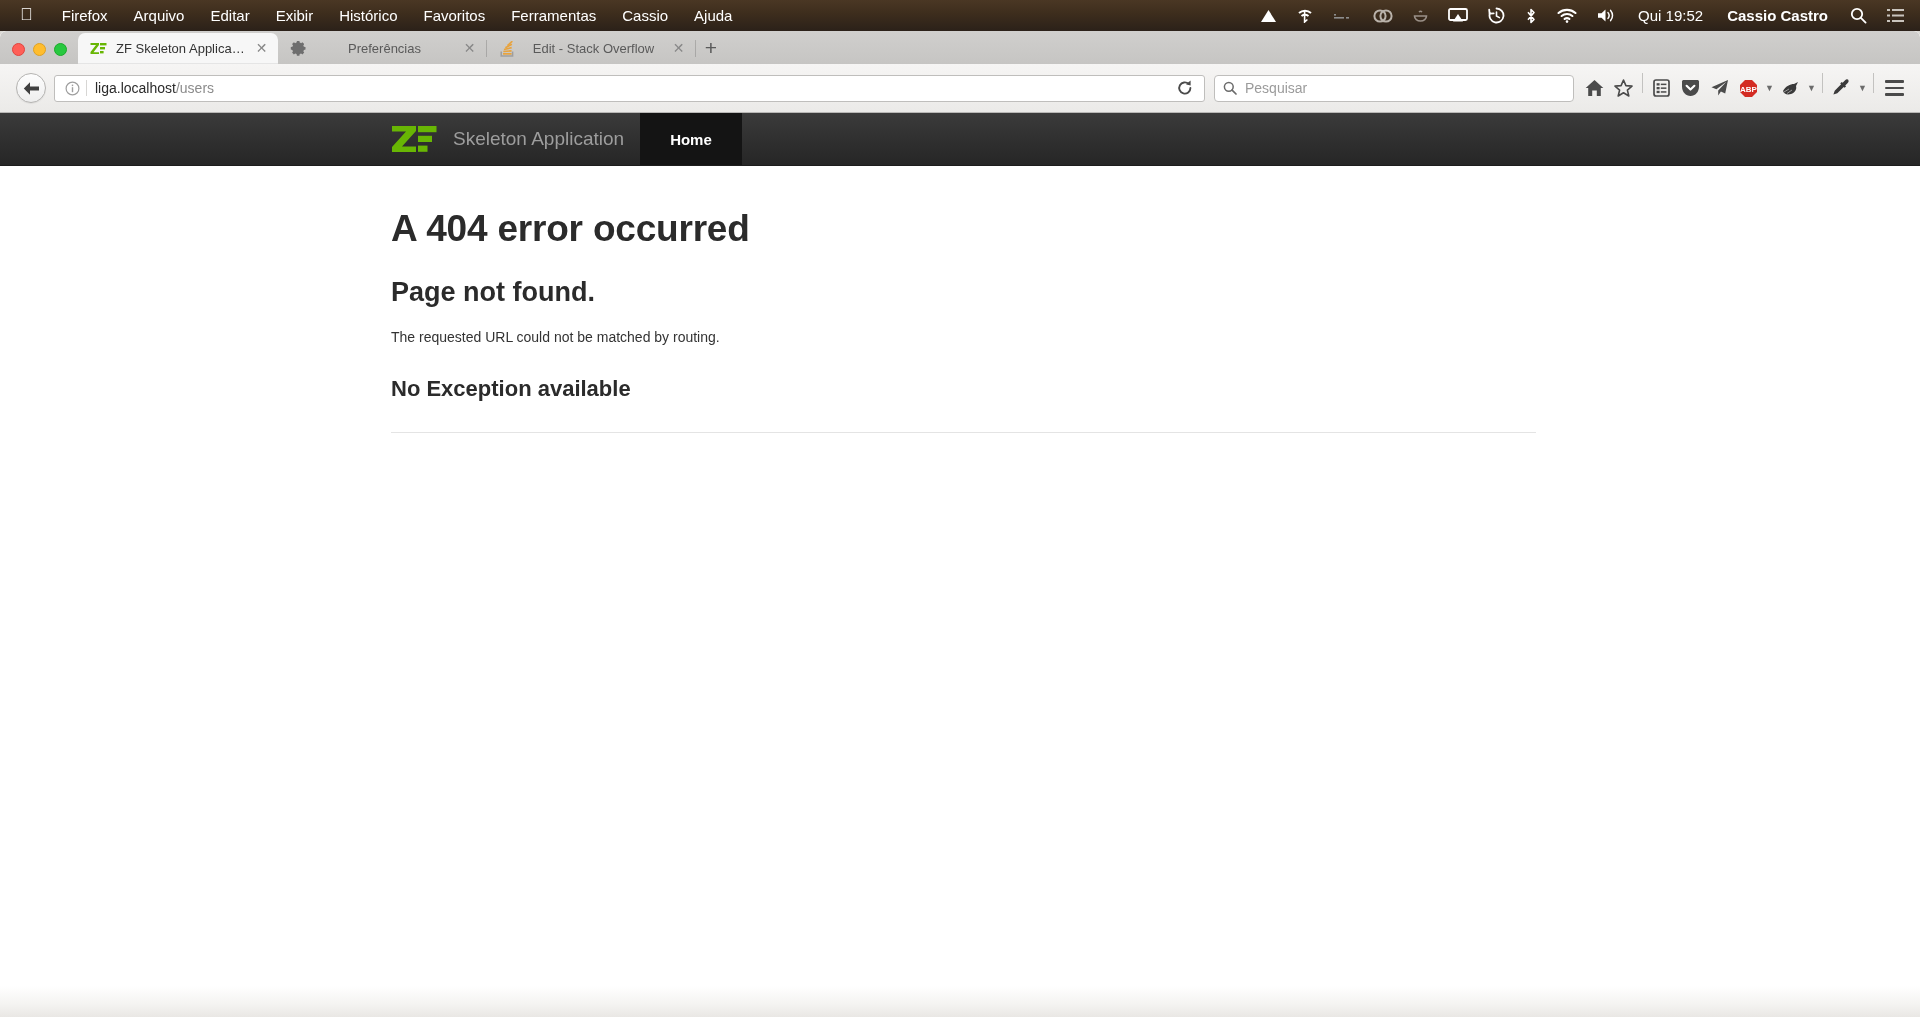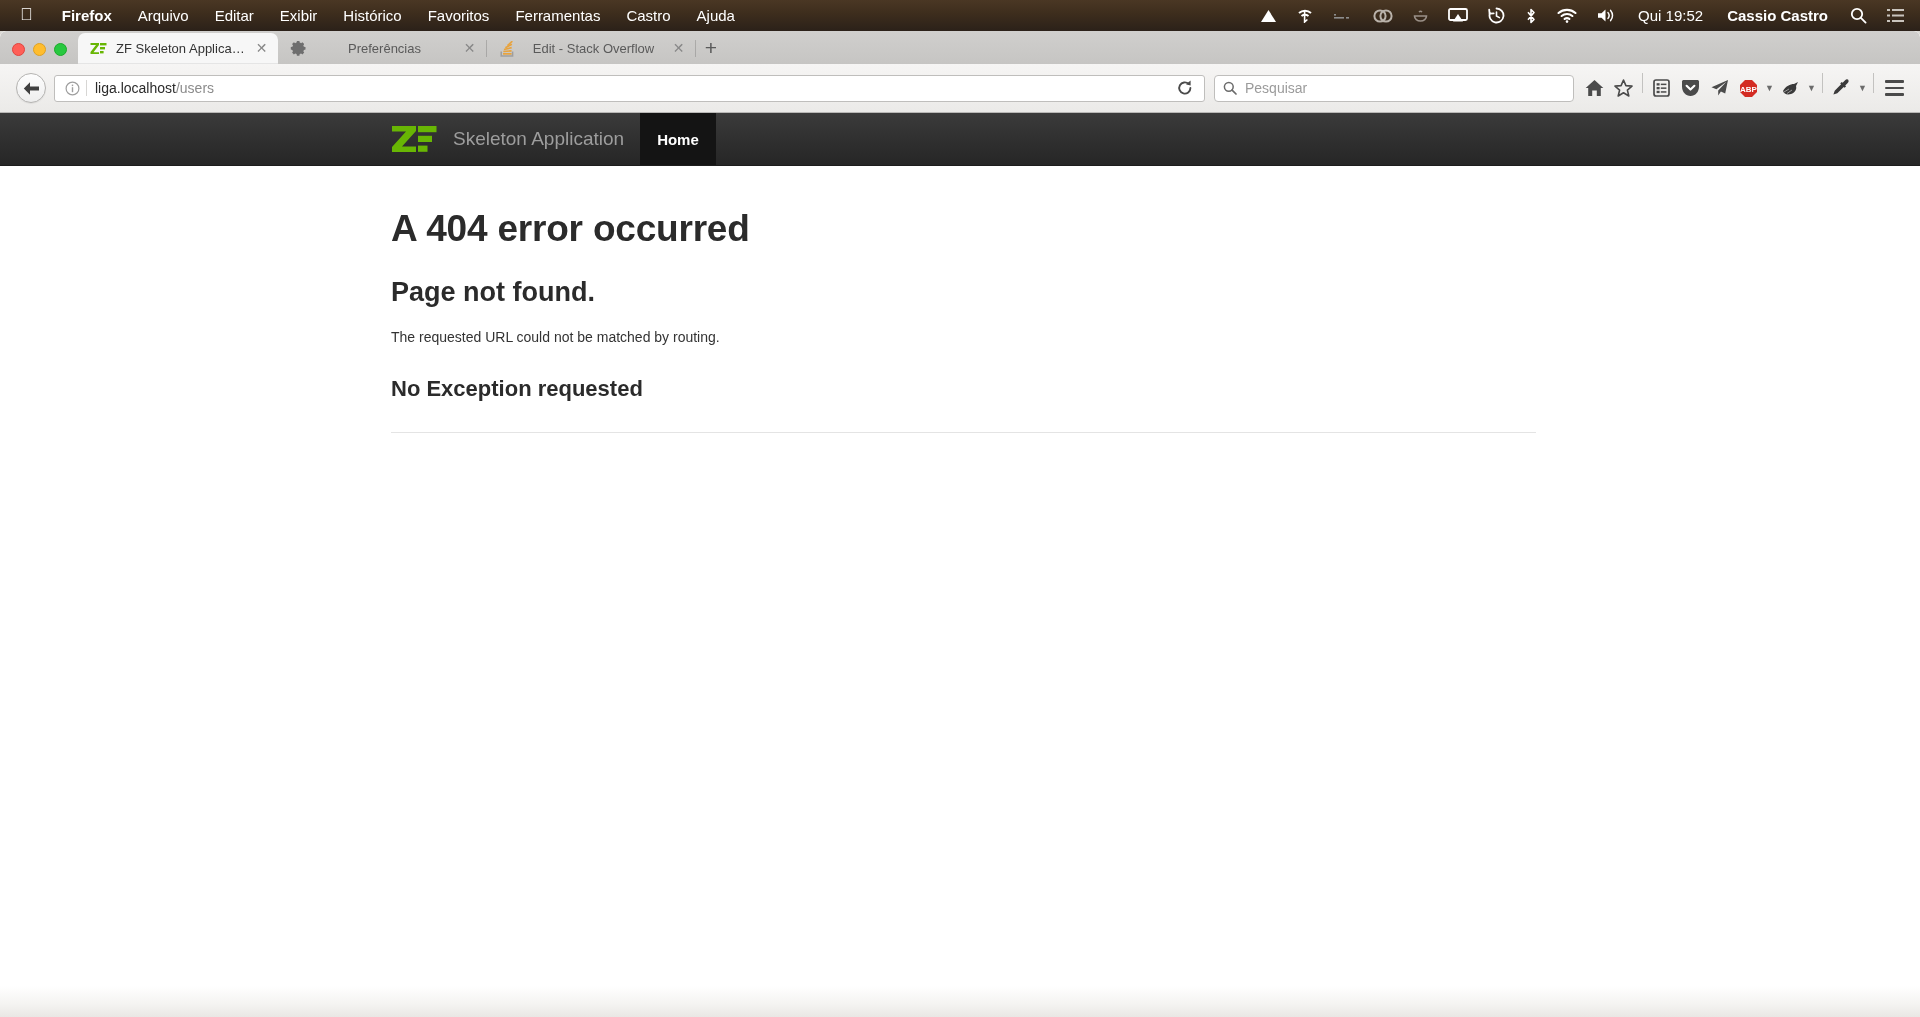--- a/index.html
+++ b/index.html
@@ -11,21 +11,21 @@
 
   
   #menubar{
     position:absolute; top:0; left:0; width:1920px; height:31px;
     background:linear-gradient(180deg,#4a3724 0%,#3d2d1d 45%,#2b2119 100%);
     display:flex; align-items:center; color:#fff;
     font-size:15px; z-index:50;
   }
   #menubar .apple{ padding:0 16px 2px 20px; font-size:17px; line-height:1; }
   #menubar .mi{ padding:0 13px; white-space:nowrap; }
-  #menubar .mi.bold{ font-weight:bold; }
+  #menubar .mi.bold{ font-weight:normal; }
   #menubar .right{ margin-left:auto; display:flex; align-items:center; }
   #menubar .right .si{ padding:0 10px; display:flex; align-items:center; height:31px; }
   #menubar .clock{ padding:0 12px; font-size:15px; }
   #menubar .user{ padding:0 12px; font-weight:bold; font-size:15px; }
   .svgi{ display:block; }
 
   
   #window{
     position:absolute; top:31px; left:0; width:1920px; height:955px;
     background:#fff;
@@ -115,21 +115,21 @@
   #zfheader{
     width:100%; height:53px;
     background:linear-gradient(180deg,#3b3b3b 0%,#2f2f2f 55%,#262626 100%);
     display:flex; align-items:stretch;
     border-bottom:1px solid #1d1d1d;
   }
   #brand{ display:flex; align-items:center; margin-left:391px; gap:16px; }
   #brand .zf{ display:flex; align-items:center; }
   #brand .bname{ color:#9d9d9d; font-size:19px; }
   #navhome{
-    display:flex; align-items:center; padding:0 17px;
+    display:flex; align-items:center; padding:0 30px;
     background:#141414; color:#fff; font-size:15px; font-weight:bold;
     margin-left:16px;
   }
 
   #main{ padding-left:391px; padding-right:32px; }
   #h1{ font-size:37px; font-weight:bold; color:#2b2b2b; margin-top:42px; letter-spacing:-.2px; }
   #h2{ font-size:27px; font-weight:bold; color:#2b2b2b; margin-top:27px; }
   #para{ font-size:14px; color:#333; margin-top:21px; }
   #h3{ font-size:22px; font-weight:bold; color:#2b2b2b; margin-top:31px; }
   #hr{ height:1px; background:#e4e4e4; width:1145px; margin-top:30px; }
@@ -145,21 +145,21 @@
 
 <div id="menubar">
   <div class="apple"></div>
   <div class="mi bold">Firefox</div>
   <div class="mi">Arquivo</div>
   <div class="mi">Editar</div>
   <div class="mi">Exibir</div>
   <div class="mi">Histórico</div>
   <div class="mi">Favoritos</div>
   <div class="mi">Ferramentas</div>
-  <div class="mi">Castro</div>
+  <div class="mi">Cassio</div>
   <div class="mi">Ajuda</div>
 
   <div class="right">
     <div class="si">
       <svg class="svgi" width="17" height="14" viewBox="0 0 17 14">
           <polygon points="8.5,1 16,13 1,13" fill="#fff"></polygon>
         </svg>
     </div>
     <div class="si">
       <svg class="svgi" width="16" height="15" viewBox="0 0 16 15">
@@ -415,20 +415,20 @@
         </span>
         <span class="bname">Skeleton Application</span>
       </div>
       <div id="navhome">Home</div>
     </div>
 
     <div id="main">
       <h1 id="h1">A 404 error occurred</h1>
       <h2 id="h2">Page not found.</h2>
       <p id="para">The requested URL could not be matched by routing.</p>
-      <h3 id="h3">No Exception requested</h3>
+      <h3 id="h3">No Exception available</h3>
       <div id="hr"></div>
     </div>
 
   </div>
 </div>
 
 <div id="bottomstrip"></div>
 
 </body></html>

